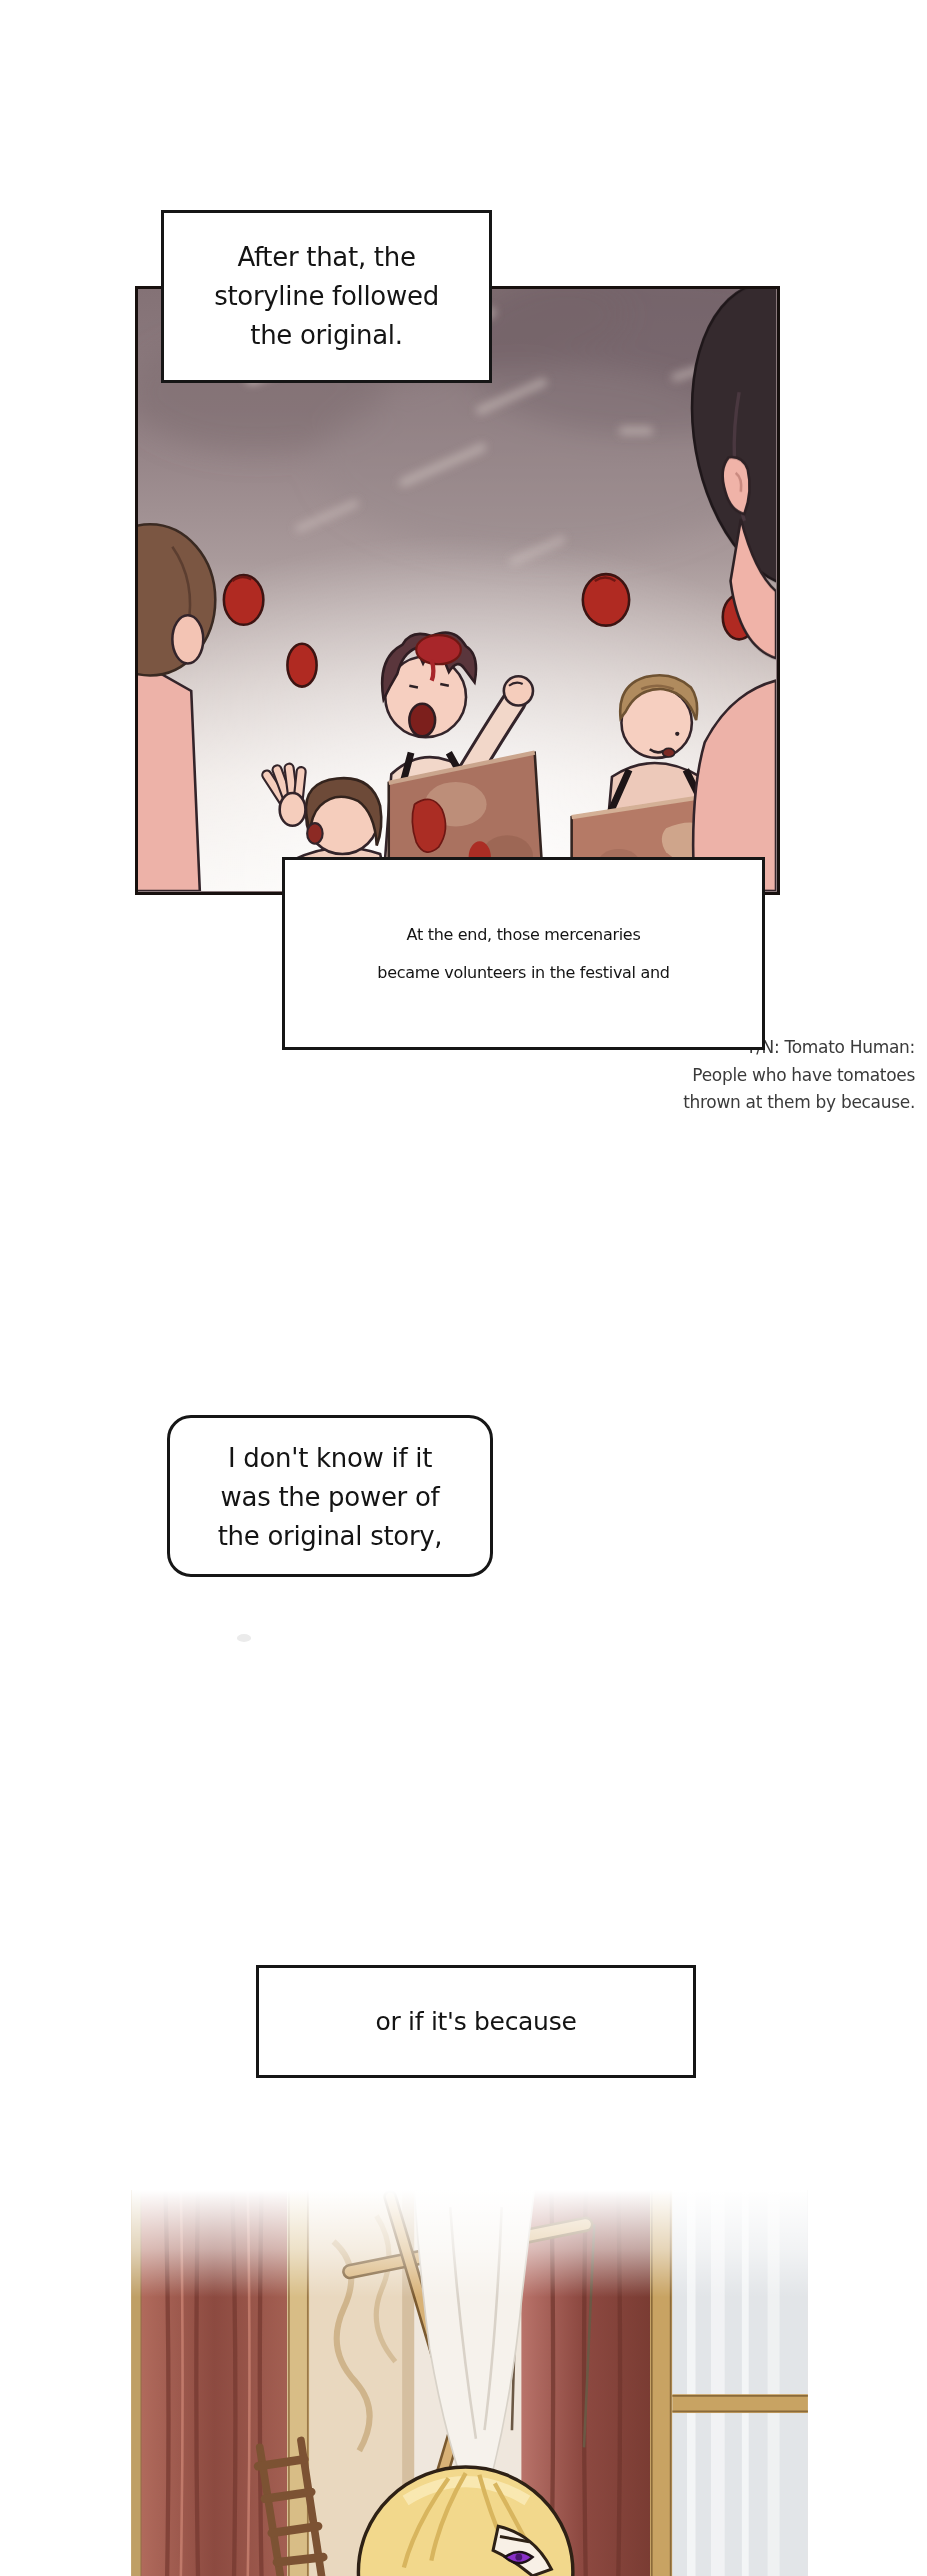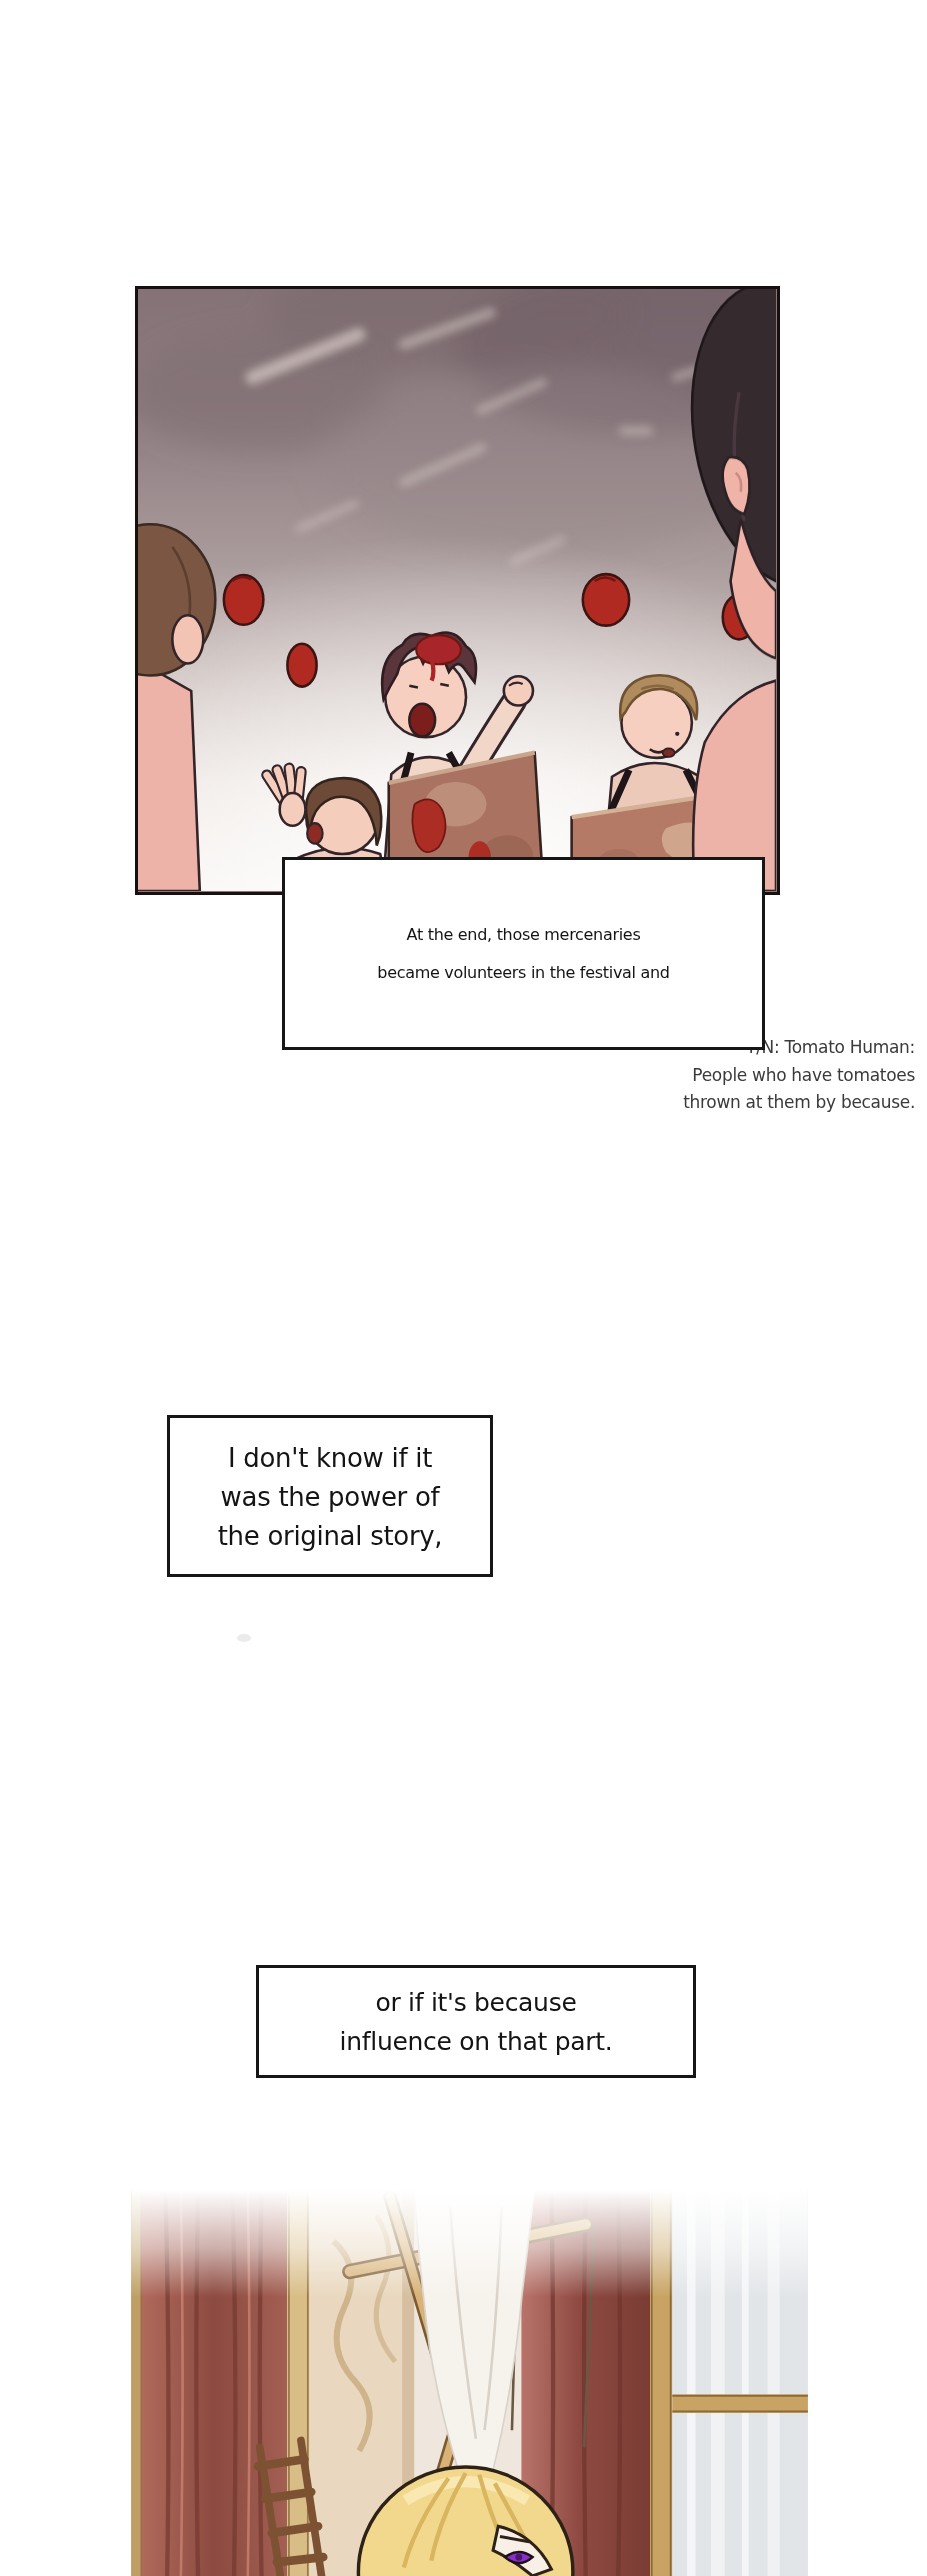--- a/index.html
+++ b/index.html
@@ -7,21 +7,21 @@
         font-family:"DejaVu Sans","Liberation Sans",sans-serif;}
   .panel{position:absolute;overflow:hidden;}
   #tomato-panel{left:135px;top:286px;width:645px;height:609px;border:3.4px solid #17100e;box-sizing:border-box;background:#8a797c;}
   #bottom-panel{left:131px;top:2190px;width:677px;height:386px;background:#efe7dd;}
   .nbox{position:absolute;background:#ffffff;border:3.4px solid #161616;box-sizing:border-box;
         display:flex;flex-direction:column;align-items:center;color:#141414;
         text-align:center;letter-spacing:-0.3px;}
   .nbox .ln{display:block;white-space:nowrap;}
   #box1{left:161px;top:210px;width:331px;height:173px;justify-content:center;font-size:26px;line-height:39px;z-index:5;}
   #box2{left:282px;top:857px;width:483px;height:193px;justify-content:center;font-size:16px;line-height:38px;z-index:5;}
-  #box3{left:167px;top:1415px;width:326px;height:162px;justify-content:flex-start;padding-top:20.6px;font-size:26px;line-height:39px;}
+  #box3{left:167px;top:1415px;width:326px;height:162px;justify-content:flex-start;padding-top:20.6px;font-size:26px;line-height:39px;border-radius:24px;}
   #box4{left:256px;top:1965px;width:440px;height:113px;justify-content:center;font-size:25px;line-height:39px;}
   #tn-note{position:absolute;left:675px;top:1034px;width:240px;text-align:right;color:#3a3a3a;
            font-size:17px;line-height:27.5px;letter-spacing:-0.3px;}
   #speck{position:absolute;left:237px;top:1634px;width:13.7px;height:7.7px;border-radius:50%;background:#ebebeb;}
   svg{display:block;}
 </style>
 </head>
 <body>
 
 <div id="page">
@@ -148,20 +148,25 @@
         <path d="M648,700 Q642,590 660,528 Q690,470 743,456 L743,701 Z" fill="#edb2a8" stroke="#33242a" stroke-width="3"></path>
         <ellipse cx="756" cy="170" rx="108" ry="180" transform="rotate(-10 756 170)" fill="#352a2e" stroke="#1f171a" stroke-width="3"></ellipse>
         <path d="M700,120 q-14,80 6,150" fill="none" stroke="#4a3840" stroke-width="4"></path>
         <path d="M688,196 q-12,14 -4,40 q6,22 22,26 q10,-26 4,-52 q-6,-16 -22,-14 Z" fill="#f0b3a8" stroke="#2d2125" stroke-width="3"></path>
         <path d="M696,214 q8,6 6,22" fill="none" stroke="#c98a80" stroke-width="3"></path>
         <path d="M702,268 Q718,330 743,352 L743,430 Q700,416 690,340 Z" fill="#f0b3a8" stroke="#2d2125" stroke-width="3"></path>
       </g>
     </svg>
   </div>
 
+  <div id="box1" class="nbox">
+    <span class="ln">After that, the</span>
+    <span class="ln">storyline followed</span>
+    <span class="ln">the original.</span>
+  </div>
 
   <div id="box2" class="nbox">
     <span class="ln">At the end, those mercenaries</span>
     <span class="ln">became volunteers in the festival and</span>
   </div>
 
   <div id="tn-note">
     <div>T/N: Tomato Human:</div>
     <div>People who have tomatoes</div>
     <div>thrown at them by because.</div>
@@ -170,21 +175,20 @@
   <div id="box3" class="nbox">
     <span class="ln">I don't know if it</span>
     <span class="ln">was the power of</span>
     <span class="ln">the original story,</span>
   </div>
 
   <div id="speck"></div>
 
   <div id="box4" class="nbox">
     <span class="ln">or if it's because</span>
-    <span class="ln">influence on that part.</span>
   </div>
 
   <div id="bottom-panel" class="panel" aria-label="Room interior fading in from white: dark red curtains with gold trim, patterned cream cloth, hanging white cloth and crossed wooden poles, a pale window at right; a blonde-haired character with a purple eye peeks up from the bottom edge">
     <svg width="677" height="386" viewBox="0 0 789 450">
       <defs>
         <linearGradient id="fadeTop" x1="0" y1="0" x2="0" y2="1">
           <stop offset="0" stop-color="#ffffff" stop-opacity="1"></stop>
           <stop offset="0.55" stop-color="#ffffff" stop-opacity="0.55"></stop>
           <stop offset="1" stop-color="#ffffff" stop-opacity="0"></stop>
         </linearGradient>

